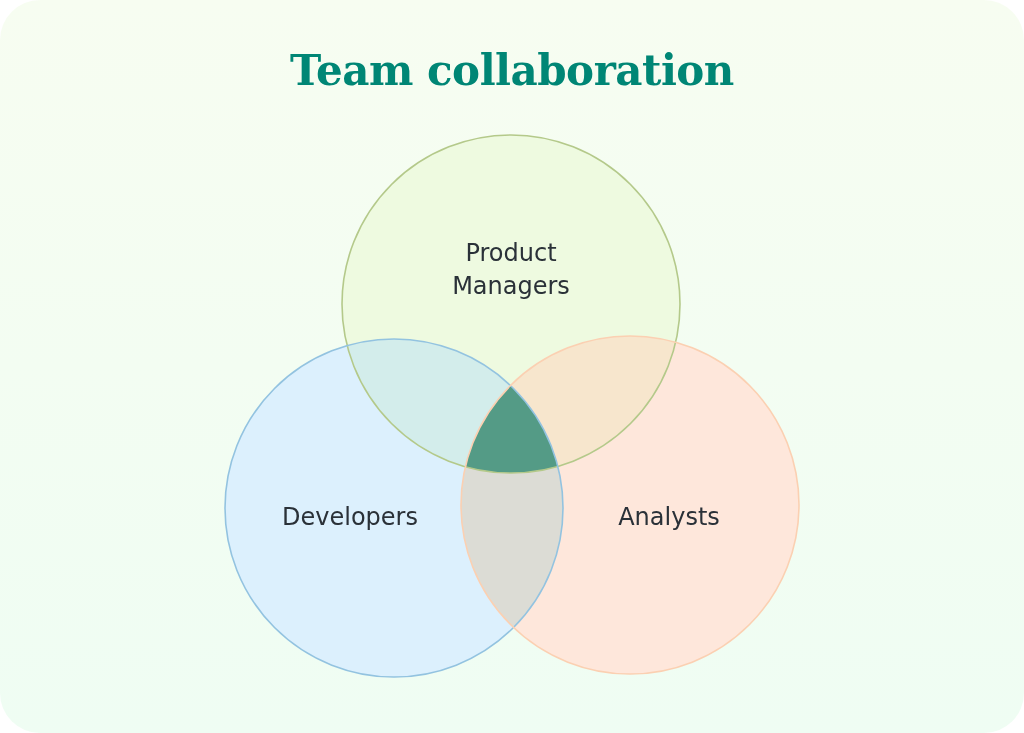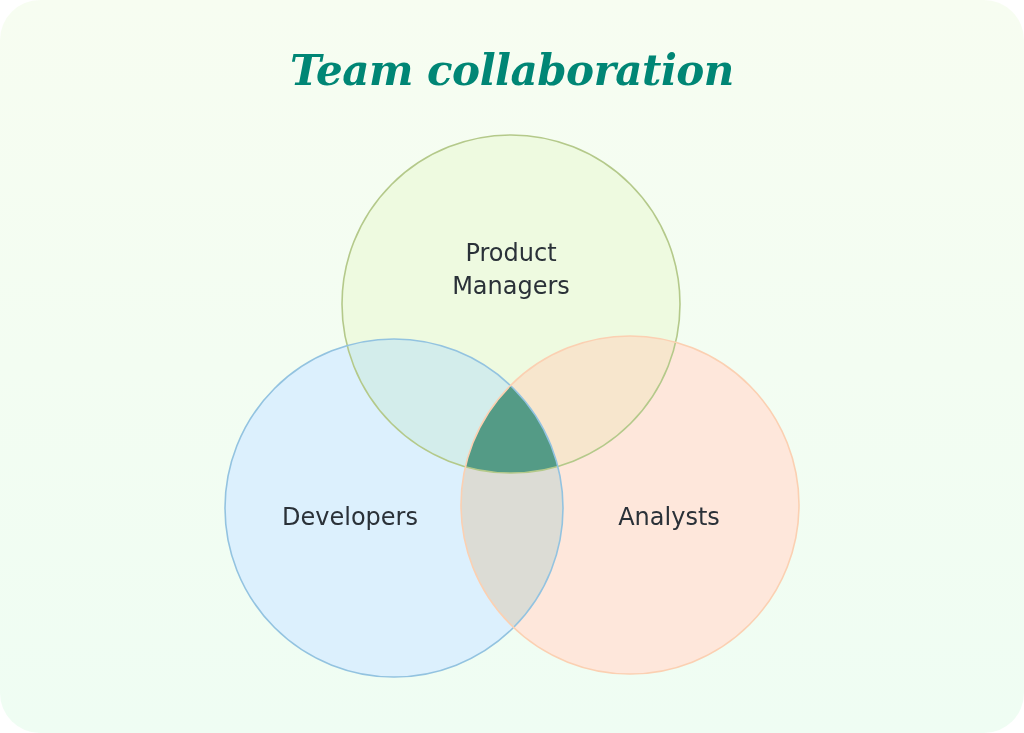--- a/index.html
+++ b/index.html
@@ -5,21 +5,21 @@
   html, body { margin:0; padding:0; background:#ffffff; }
   body { width:1024px; height:733px; overflow:hidden; }
   .card {
     position:absolute; left:0; top:0; width:1024px; height:733px;
     border-radius:40px;
     background: linear-gradient(180deg, #f7fdf1 0%, #effdf3 100%);
   }
   .title {
     position:absolute; left:0; top:46px; width:1024px; text-align:center;
     font-family:"DejaVu Serif", serif; font-weight:bold; font-size:42px;
-    color:#008675; letter-spacing:-0.5px;font-style:italic;
+    color:#008675; letter-spacing:-0.5px;
   }
   svg { position:absolute; left:0; top:0; }
   .label {
     font-family:"DejaVu Sans", sans-serif; font-size:24px; fill:#2a3138;
   }
 </style>
 </head>
 <body>
 
 <div class="card"></div>

